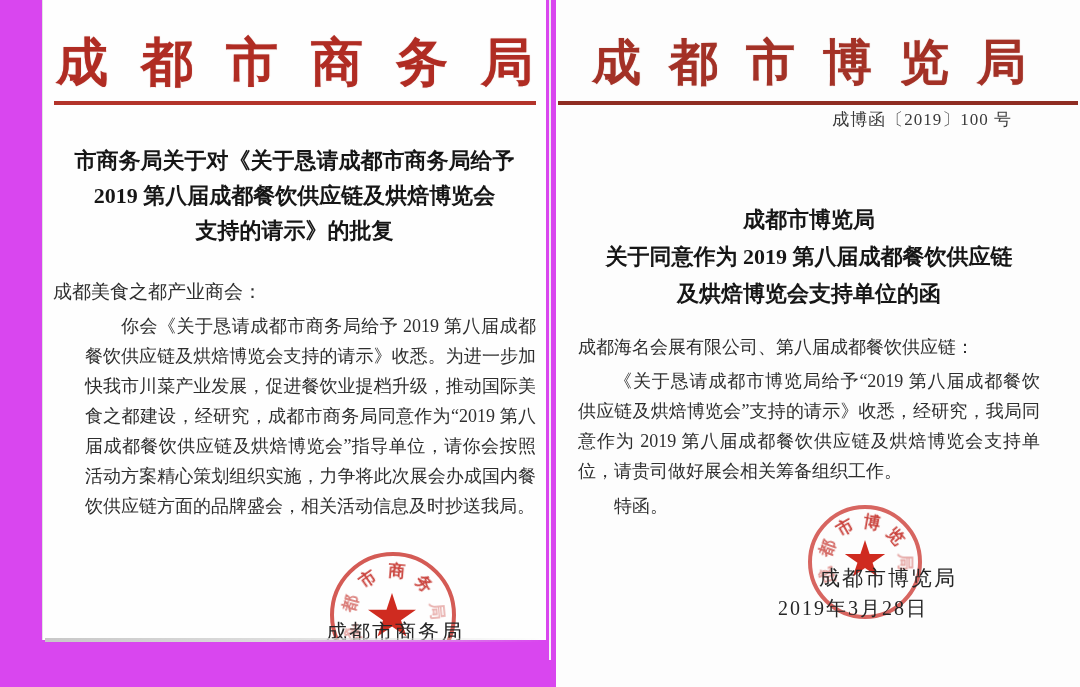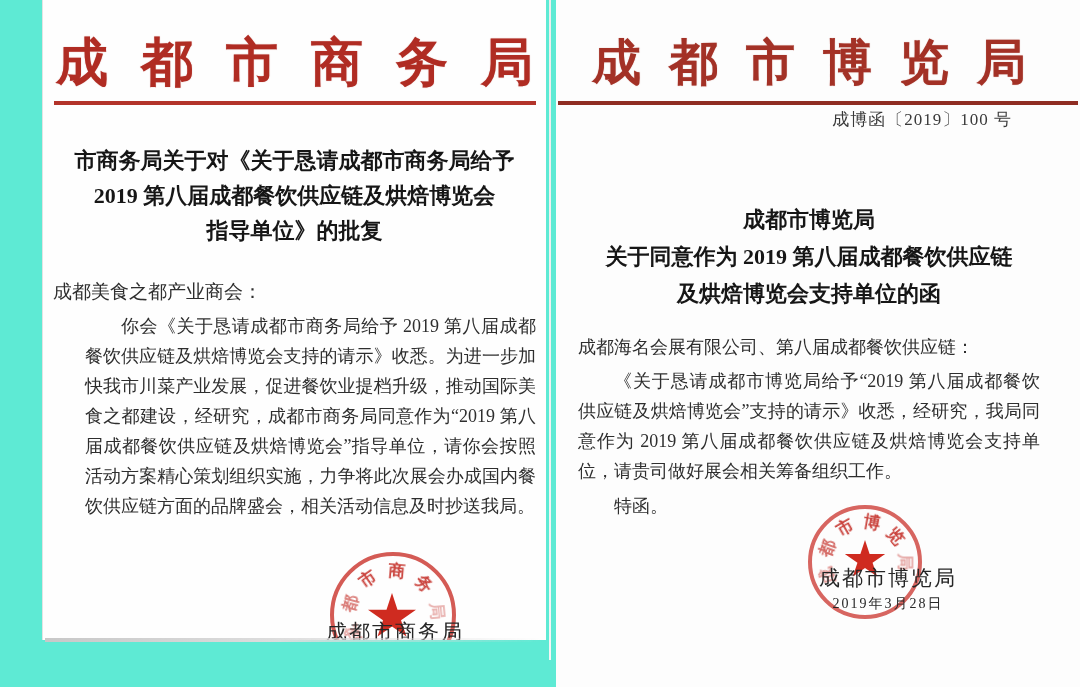--- a/index.html
+++ b/index.html
@@ -1,18 +1,18 @@
 <!DOCTYPE html>
 <html><head>
 <meta charset="utf-8">
 <style>
   * { margin:0; padding:0; box-sizing:border-box; }
   html,body { width:1080px; height:687px; background:#ffffff; overflow:hidden;
               font-family:"Liberation Serif","DejaVu Serif",serif; }
-  .canvas { position:relative; width:1080px; height:687px; background:#5eead4; }
+  .canvas { position:relative; width:1080px; height:687px; background:#d946ef; }
 
   
   .page { position:absolute; top:0; background:#fdfdfd; }
   .page-left  { left:42px;  width:504px; height:640px; overflow:hidden;
                 border-left:1px solid #e3e3e3; padding:0 10px; background:#fefefe; }
   .page-right { left:556px; width:524px; height:687px; overflow:hidden;
                 padding:0 40px 0 22px; background:#fdfdfd; }
   .gap-line { position:absolute; left:549px; top:0; width:2px; height:660px;
               background:linear-gradient(#ededed,#f5f5f5); }
   .page-edge-shadow { position:absolute; left:45px; top:638px; width:500px; height:4px;
@@ -68,38 +68,38 @@
   .seal-right .a5 { transform:translate(-50%,-50%) rotate(90deg)   translateY(-40px); opacity:.45; }
   .star { position:absolute; left:50%; top:50%; background:#cf2b20; filter:blur(.3px);
           clip-path:polygon(50% 0%,61% 35%,98% 35%,68% 57%,79% 91%,50% 70%,21% 91%,32% 57%,2% 35%,39% 35%); }
   .star-left  { width:50px; height:48px; transform:translate(-52%,-46%); }
   .star-right { width:42px; height:40px; transform:translate(-50%,-55%); }
 
   
   .sig { position:absolute; text-align:center; color:#262626; white-space:nowrap; }
   .sig-left  { left:262px; top:618px; width:180px; font-size:21px; letter-spacing:2px; }
   .sig-right { left:232px; top:564px; width:200px; font-size:21px; letter-spacing:2px; }
-  .date-right{ position:absolute; left:222px; top:595px; width:220px; text-align:center;
-               font-size:14px; letter-spacing:2px; color:#262626; white-space:nowrap; }
+  .date-right{ position:absolute; left:222px; top:595px; width:220px; 
+               font-size:20px; letter-spacing:2px; color:#262626; white-space:nowrap; }
 </style>
 </head>
 <body>
 
 <div class="canvas">
 
   <section class="page page-left">
     <div class="hdr-wrap">
       <span class="hdr hdr-left">成都市商务局</span>
     </div>
     <div class="rule-double"></div>
 
     <div class="title title-left">
       <div>市商务局关于对《关于恳请成都市商务局给予</div>
       <div>2019 第八届成都餐饮供应链及烘焙博览会</div>
-      <div>指导单位》的批复</div>
+      <div>支持的请示》的批复</div>
     </div>
 
     <div class="addressee addressee-left">成都美食之都产业商会：</div>
     <p class="body-par body-left">你会《关于恳请成都市商务局给予 2019 第八届成都餐饮供应链及烘焙博览会支持的请示》收悉。为进一步加快我市川菜产业发展，促进餐饮业提档升级，推动国际美食之都建设，经研究，成都市商务局同意作为“2019 第八届成都餐饮供应链及烘焙博览会”指导单位，请你会按照活动方案精心策划组织实施，力争将此次展会办成国内餐饮供应链方面的品牌盛会，相关活动信息及时抄送我局。</p>
 
     <div class="seal seal-left">
       <span class="arc a0">成</span>
       <span class="arc a1">都</span>
       <span class="arc a2">市</span>
       <span class="arc a3">商</span>

